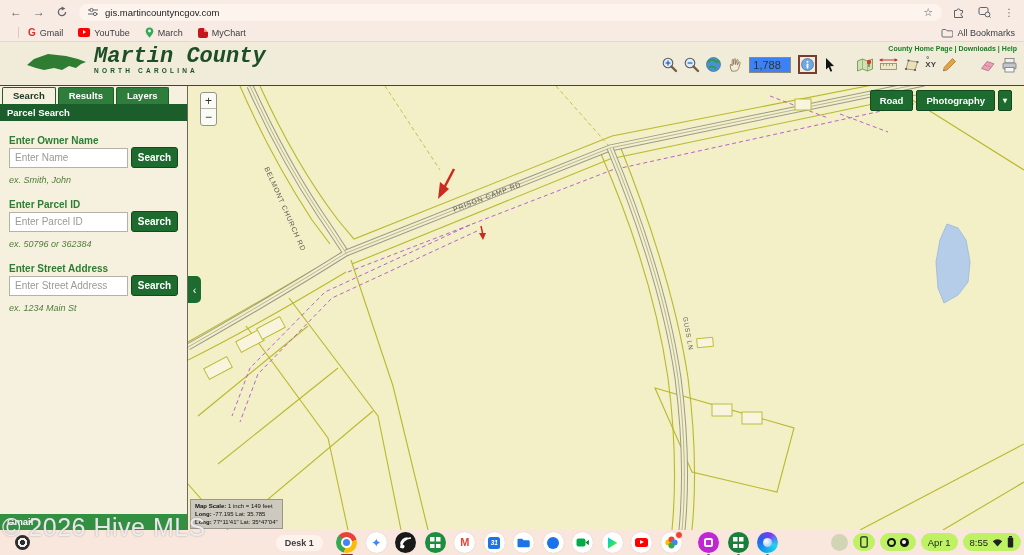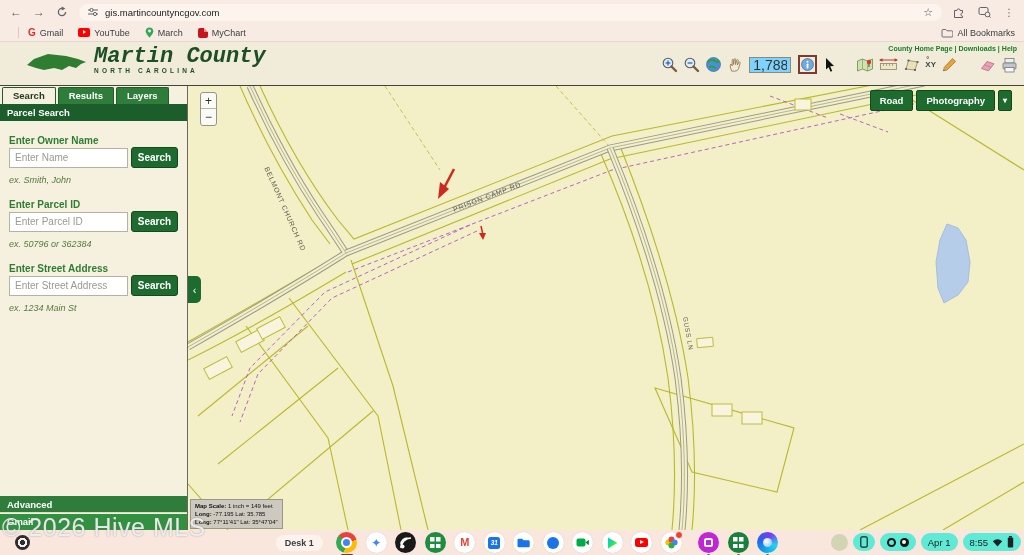--- a/index.html
+++ b/index.html
@@ -33,21 +33,21 @@
 #nc-logo{position:absolute;left:26px;top:8px}
 #logo-text{position:absolute;left:94px;top:3px}
 #county-title{font-family:Liberation Mono, monospace;font-style:italic;font-weight:bold;font-size:22px;color:#1d4f26;line-height:24px}
 #county-sub{font-size:6.5px;letter-spacing:3.2px;color:#1d4f26;font-weight:bold;margin-top:-2px}
 #established{position:absolute;left:203px;top:65px;font-family:"Liberation Serif",serif;font-style:italic;font-weight:bold;font-size:11px;color:#2b2b20}
 #county-links{position:absolute;right:7px;top:3px;font-size:7px;font-weight:bold;color:#1c7c28}
 #county-links a{color:#1c7c28;text-decoration:none;cursor:pointer}
 #county-links .sep{margin:0 2px}
 #tools{position:absolute;right:6px;top:13px;display:flex;align-items:center;gap:5px}
 #tools .tool{display:flex;align-items:center;justify-content:center;cursor:pointer}
-#scale-input{width:42px;height:16px;border:1px solid #8d897d;background:#7dd3fc;font-size:14px;padding:0 3px;color:#333;font-family:"Liberation Sans",sans-serif}
+#scale-input{width:42px;height:16px;border:1px solid #8d897d;background:#3b82f6;font-size:11px;padding:0 3px;color:#333;font-family:"Liberation Sans",sans-serif}
 .idbox{border:2px solid #7d3b2f;background:#f2edda;padding:1px;display:flex;margin-left:2px}
 .gap1{width:10px}.gap2{width:12px}
 .xytool{font-size:8px;font-weight:bold;color:#444;position:relative;line-height:1}
 .xytool .deg{position:absolute;top:-5px;left:1px;font-size:7px}
 
 #main{position:absolute;top:86px;left:0;width:1024px;height:444px;display:flex}
 #sidebar{width:188px;background:#f5f1de;border-right:1px solid #6a675c;position:relative}
 #tabs{display:flex;gap:2px;padding:1px 0 0 2px}
 .tab{background:#2f7d3b;color:#fff;border:1px solid #235c2c;border-bottom:none;font-size:9.5px;font-weight:bold;padding:2px 10px 3px;border-radius:2px 2px 0 0;cursor:pointer}
 .tab.active{background:#f5f1de;color:#203a26}
@@ -102,21 +102,21 @@
 .msg{width:12px;height:12px;background:#1a73e8;border-radius:50%;position:relative}
 .msg::after{content:"";position:absolute;bottom:-2px;left:0;border:3px solid transparent;border-top:4px solid #1a73e8;transform:rotate(40deg)}
 .yt{width:13px;height:9.5px;background:#f00;border-radius:2.5px;position:relative}
 .yt::after{content:"";position:absolute;left:5px;top:2.5px;border-left:4px solid #fff;border-top:2.3px solid transparent;border-bottom:2.3px solid transparent}
 .ph::after{content:"";position:absolute;top:-1.5px;right:-1.5px;width:6px;height:6px;border-radius:50%;background:#ea4335;border:1.5px solid #f9e7dd}
 .ic-mag{background:#c026d3}
 .ic-mag i{width:9px;height:9px;border:2px solid #fff;border-radius:2.5px}
 .ic-swirl{background:conic-gradient(from 200deg,#0ea5e9,#2563eb,#7c3aed,#22d3ee,#0ea5e9)}
 .ic-swirl::after{content:"";position:absolute;width:9px;height:9px;border-radius:50%;background:radial-gradient(circle at 35% 35%,#fff,#9ecbff 75%);left:6px;top:6px}
 #tray{position:absolute;right:3px;top:3px;display:flex;align-items:center;gap:5px}
-.pill{background:#5eead4;border-radius:9px;height:18px;display:flex;align-items:center;padding:0 7px;gap:4px;font-size:9.5px;color:#202124;cursor:pointer}
+.pill{background:#bef264;border-radius:9px;height:18px;display:flex;align-items:center;padding:0 7px;gap:4px;font-size:9.5px;color:#202124;cursor:pointer}
 #tray-avatar{width:17px;height:17px;border-radius:50%;background:rgba(170,195,140,.5)}
 .tc1{width:9px;height:9px;border:2.4px solid #141414;border-radius:50%}
 .tc2{width:9px;height:9px;background:#141414;border-radius:50%;position:relative}
 .tc2::after{content:"";position:absolute;inset:2.6px;border-radius:50%;background:#fdf2ea}
 </style>
 </head>
 <body>
 
 <div id="chrome-top">
   <span class="navg">←</span>
@@ -331,21 +331,20 @@
 
     <div class="sec">
       <div class="lbl">Enter Street Address</div>
       <div class="irow">
         <input placeholder="Enter Street Address" style="">
         <button>Search</button>
       </div>
       <div class="ex">ex. 1234 Main St</div>
     </div>
 
-    <div id="advanced-bar">Advanced</div>
     <div id="query-bar">Gmail</div>
   </div>
 
   <div id="map">
     <svg id="mapsvg" width="836" height="444" viewBox="0 0 836 444">
 
       <g stroke="#b9b92c" stroke-width="1.1" fill="none">
         <path d="M72,0 C92,44 118,92 150,134 L166,153 L424,50 L720,-8"></path>
         <path d="M52,0 C72,46 98,94 124,134 L142,158"></path>
         <path d="M149,170 C108,194 52,227 0,256"></path>

